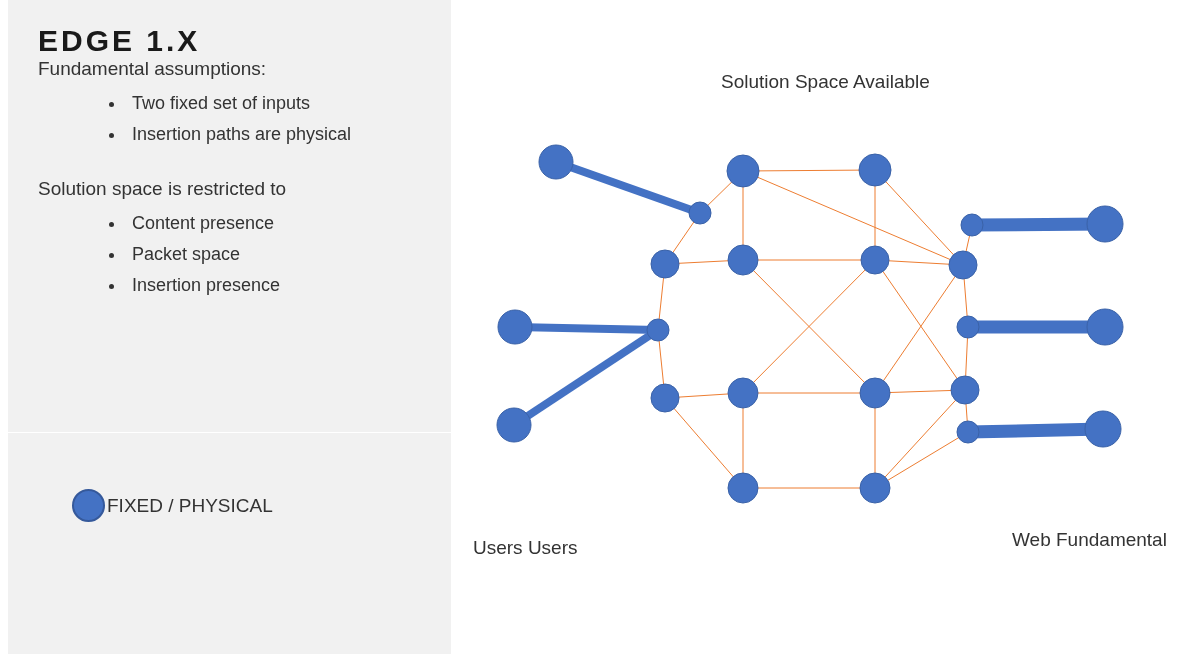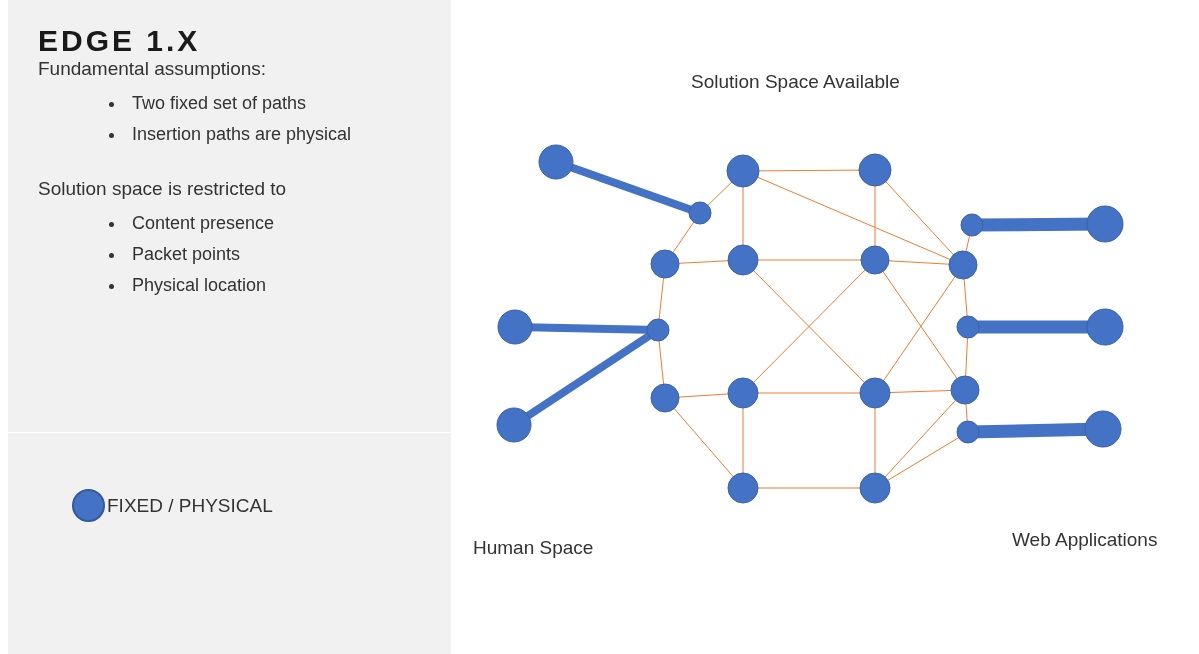--- a/index.html
+++ b/index.html
@@ -23,43 +23,43 @@
 
   .legend-dot {
     position:absolute; left:64px; top:56px; width:33px; height:33px;
     border-radius:50%; background:#4472C4; border:2px solid #35599b; box-sizing:border-box;
   }
   .legend-text { position:absolute; left:99px; top:62px; font-size:19px; color:#333; }
 
   #network-svg { position:absolute; left:0; top:0; width:1199px; height:654px; }
 
   .lbl { position:absolute; font-size:19px; color:#333; white-space:nowrap; }
-  .lbl-title { left:691px; top:71px; }
+  .lbl-title { left:721px; top:71px; }
   .lbl-left  { left:473px; top:537px; }
   .lbl-right { left:1012px; top:529px; }
 </style>
 </head>
 <body>
 
 <div class="slide">
 
   <div class="panel panel-top">
     <h1 class="slide-title">EDGE 1.X</h1>
 
     <p class="heading heading-1">Fundamental assumptions:</p>
     <ul class="bullets">
-      <li>Two fixed set of paths</li>
+      <li>Two fixed set of inputs</li>
       <li>Insertion paths are physical</li>
     </ul>
 
     <p class="heading heading-2">Solution space is restricted to</p>
     <ul class="bullets">
       <li>Content presence</li>
-      <li>Packet points</li>
-      <li>Physical location</li>
+      <li>Packet space</li>
+      <li>Insertion presence</li>
     </ul>
   </div>
 
   <div class="panel panel-bottom">
     <span class="legend-dot"></span>
     <span class="legend-text">FIXED / PHYSICAL</span>
   </div>
 
   <svg id="network-svg" viewBox="0 0 1199 654">
       <line x1="743" y1="171" x2="875" y2="170" stroke="#ED7D31" stroke-width="1"></line>
@@ -116,16 +116,16 @@
       <circle cx="965" cy="390" r="14" fill="#4472C4" stroke="#3a62a8" stroke-width="1"></circle>
       <circle cx="968" cy="432" r="11" fill="#4472C4" stroke="#3a62a8" stroke-width="1"></circle>
       <circle cx="743" cy="488" r="15" fill="#4472C4" stroke="#3a62a8" stroke-width="1"></circle>
       <circle cx="875" cy="488" r="15" fill="#4472C4" stroke="#3a62a8" stroke-width="1"></circle>
       <circle cx="1105" cy="224" r="18" fill="#4472C4" stroke="#3a62a8" stroke-width="1"></circle>
       <circle cx="1105" cy="327" r="18" fill="#4472C4" stroke="#3a62a8" stroke-width="1"></circle>
       <circle cx="1103" cy="429" r="18" fill="#4472C4" stroke="#3a62a8" stroke-width="1"></circle>
     </svg>
 
   <div class="lbl lbl-title">Solution Space Available</div>
-  <div class="lbl lbl-left">Human Space</div>
-  <div class="lbl lbl-right">Web Applications</div>
+  <div class="lbl lbl-left">Users Users</div>
+  <div class="lbl lbl-right">Web Fundamental</div>
 
 </div>
 
 </body></html>

